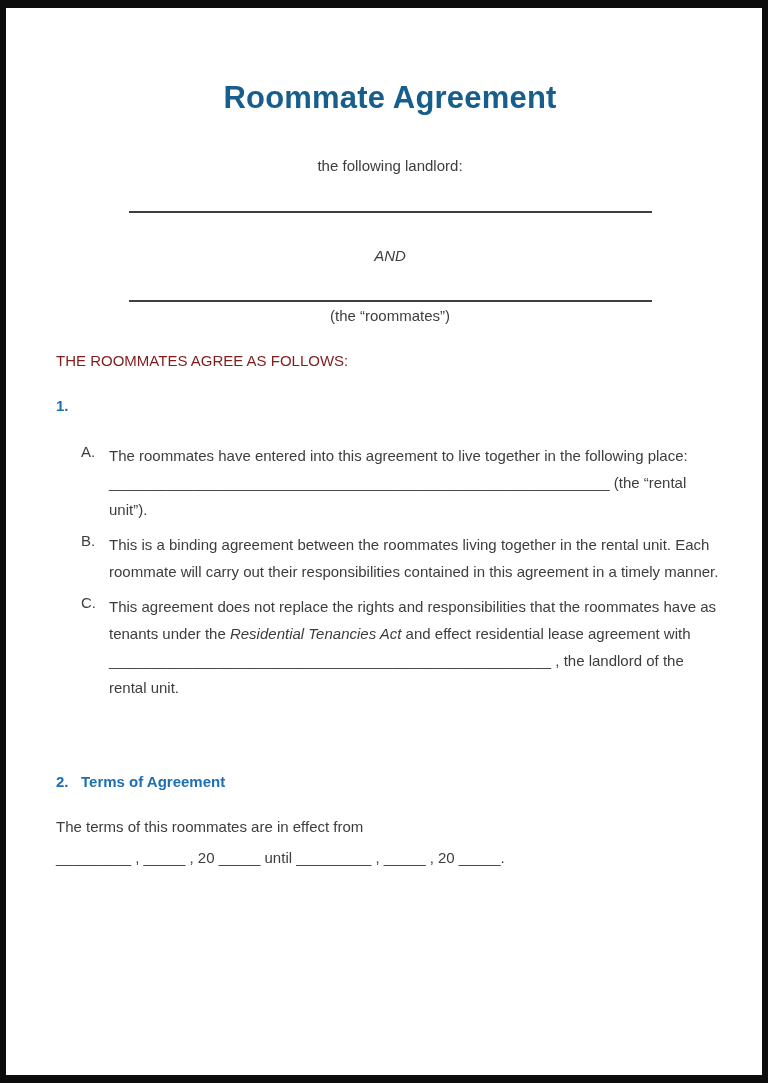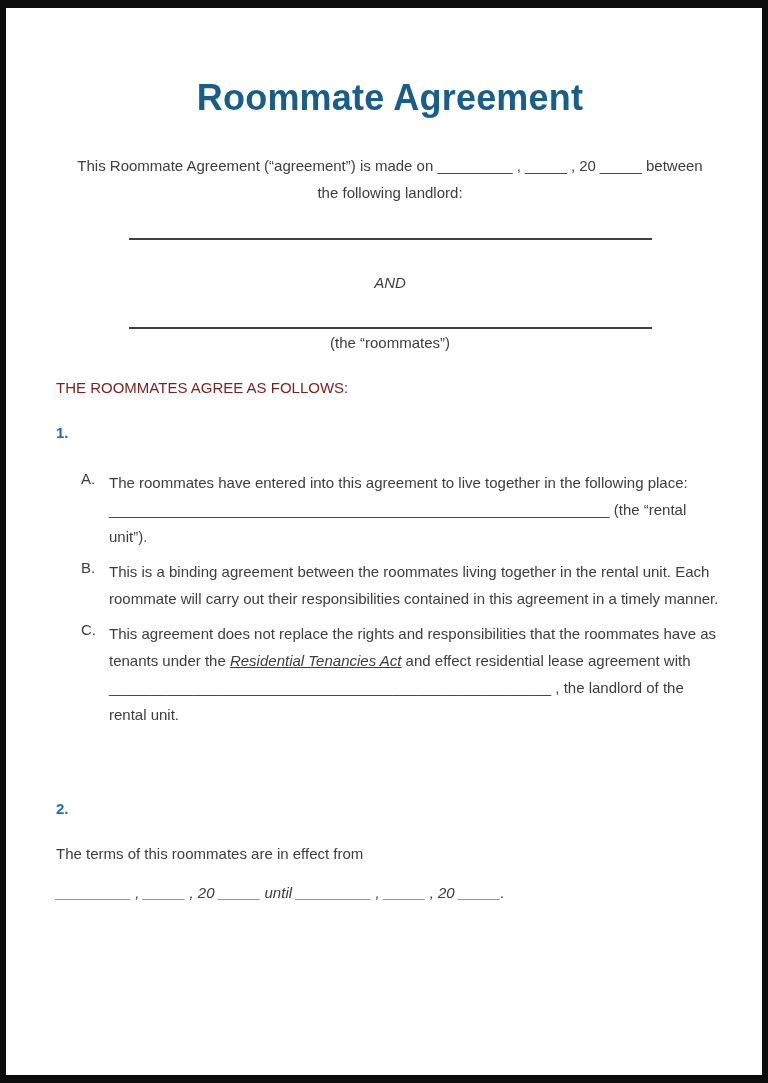--- a/index.html
+++ b/index.html
@@ -23,21 +23,21 @@
     width: 100%;
     height: 100%;
     padding: 0 38px 0 50px;
     color: #3d3d3d;
     font-size: 15px;
     line-height: 27px;
   }
   .doc-title {
     margin: 74px 0 0 0;
     text-align: center;
-    font-size: 36px;
+    font-size: 31px;
     line-height: 31px;
     font-weight: bold;
     color: #175e8c;
     letter-spacing: 0.2px;
   }
   .intro {
     margin-top: 39px;
     text-align: center;
   }
   .intro span { display: block; }
@@ -82,34 +82,33 @@
     align-items: flex-start;
   }
   .item-label {
     width: 24px;
     flex-shrink: 0;
   }
   .item-text {
     flex: 1;
     margin: 4px;
   }
-  .italic { font-style: italic; text-decoration: underline; }
+  .italic { font-style: italic; }
   .terms-body { margin-top: 18px; }
-  .dates-line { margin-top: 12px; font-style: italic; }
+  .dates-line { margin-top: 4px; }
 </style>
 </head>
 <body>
 
 <div class="page">
   <div class="content">
 
     <h1 class="doc-title">Roommate Agreement</h1>
 
     <div class="intro">
-      <span>This Roommate Agreement (“agreement”) is made on _________ , _____ , 20 _____ between</span>
       <span>the following landlord:</span>
     </div>
 
     <div class="blank-rule rule-1"></div>
 
     <div class="and-label">AND</div>
 
     <div class="blank-rule rule-2"></div>
 
     <div class="caption">(the “roommates”)</div>
@@ -134,20 +133,21 @@
 
       <div class="item">
         <span class="item-label">C.</span>
         <p class="item-text"><span>This agreement does not replace the rights and responsibilities that the roommates have as tenants under the </span><span class="italic">Residential Tenancies Act</span><span> and effect residential lease agreement with </span><span>_____________________________________________________</span><span> , the landlord of the rental unit.</span></p>
       </div>
 
     </div>
 
     <div class="section-heading sec2-heading">
       <span class="sec-num">2.</span>
+      <span>Terms of Agreement</span>
     </div>
 
     <div class="terms-body">The terms of this roommates are in effect from</div>
 
     <div class="dates-line">_________ , _____ , 20 _____ until _________ , _____ , 20 _____.</div>
 
   </div>
 </div>
 
 </body></html>

